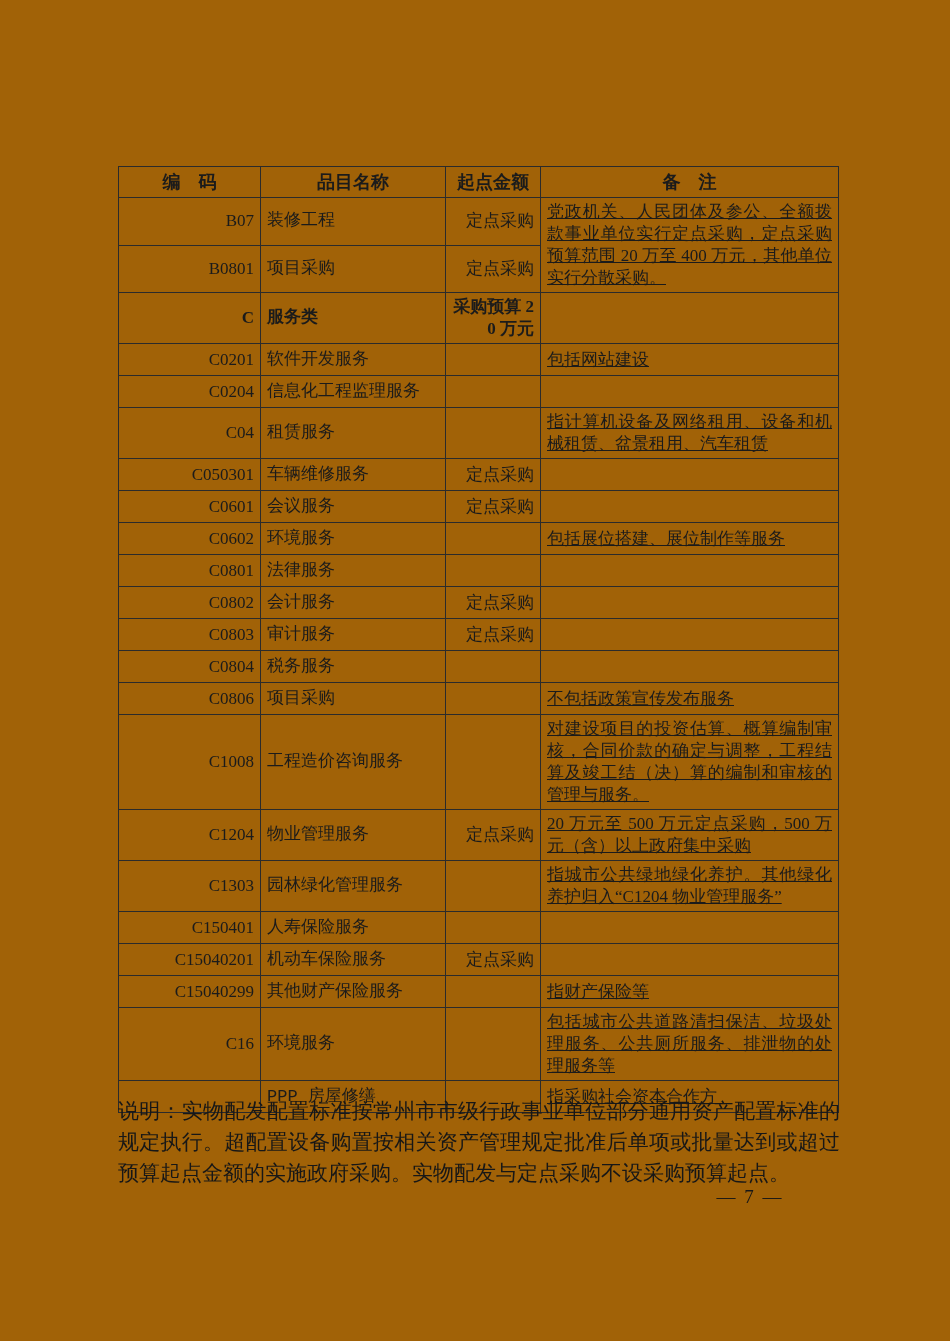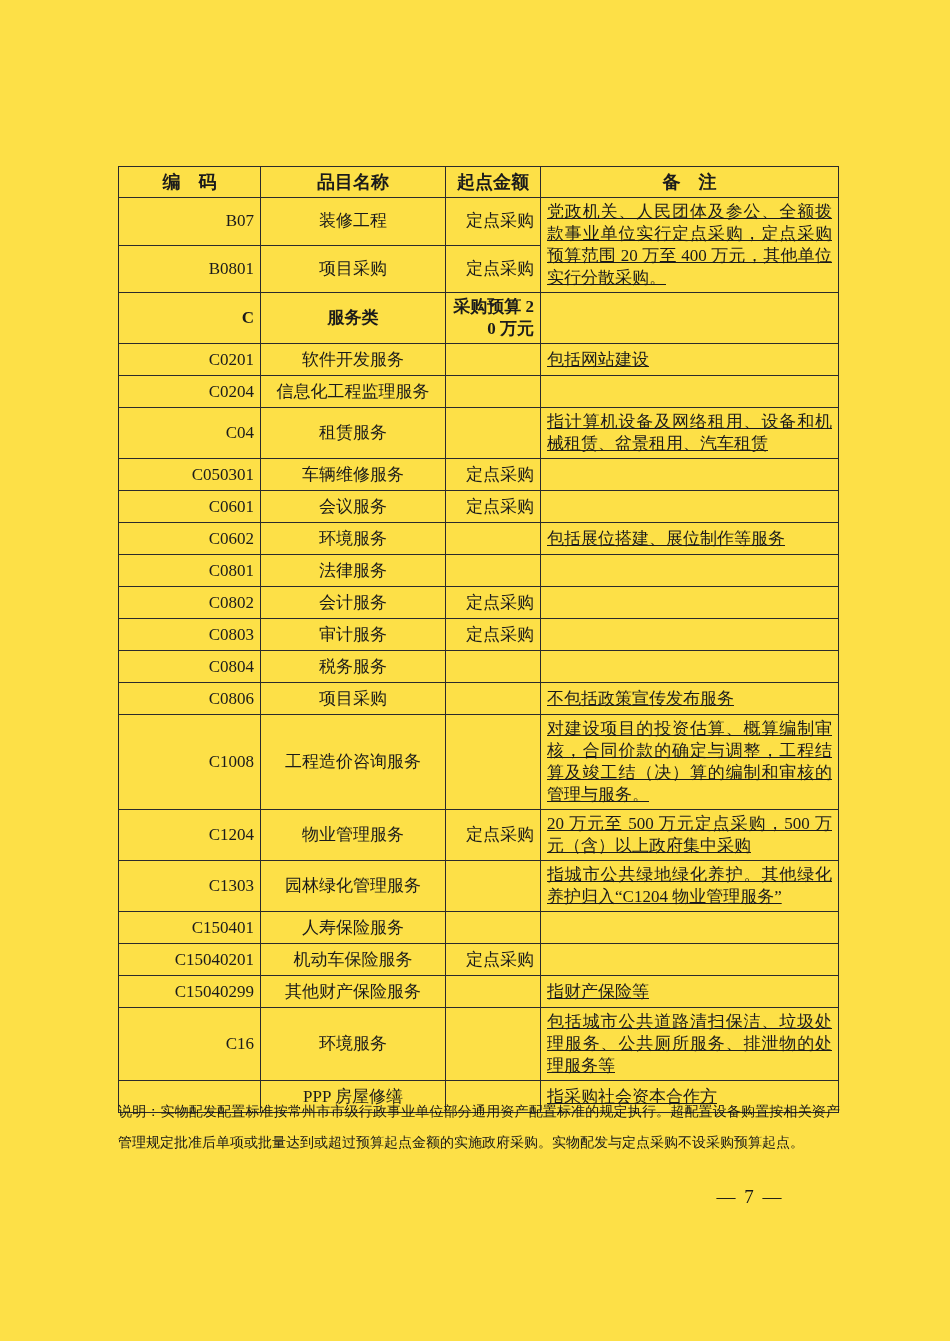--- a/index.html
+++ b/index.html
@@ -1,20 +1,20 @@
 <!DOCTYPE html>
 <html><head>
 <meta charset="utf-8">
 <style>
   html, body { margin: 0; padding: 0; background: #ffffff; }
   .page {
     position: relative;
     width: 950px;
     height: 1341px;
-    background: #fde047;
+    background: #a16207;
     font-family: "Liberation Serif", "DejaVu Serif", serif;
     color: #1b1b1b;
     overflow: hidden;
   }
   table.proc {
     position: absolute;
     left: 118px;
     top: 166px;
     width: 720px;
     border-collapse: collapse;
@@ -33,30 +33,30 @@
     vertical-align: middle;
     word-break: break-all;
   }
   table.proc th {
     font-size: 18px;
     font-weight: bold;
     text-align: center;
     height: 24px;
   }
   td.cell-code { text-align: right; padding-right: 40px; }
-  td.cell-item-name { text-align: center; }
+  td.cell-item-name { text-align: left; font-family: Liberation Mono, monospace; }
   td.cell-threshold { text-align: right; padding: 3px 4px; }
   td.cell-remark { text-align: justify; text-decoration: underline; }
   tr.bold td { font-weight: bold; }
   .note {
     position: absolute;
     left: 118px;
     top: 1096px;
     width: 722px;
-    font-size: 14px;
+    font-size: 21px;
     line-height: 31px;
     text-align: justify;
     color: #171717;
   }
   .pagenum {
     position: absolute;
     left: 680px;
     top: 1186px;
     width: 140px;
     text-align: center;

